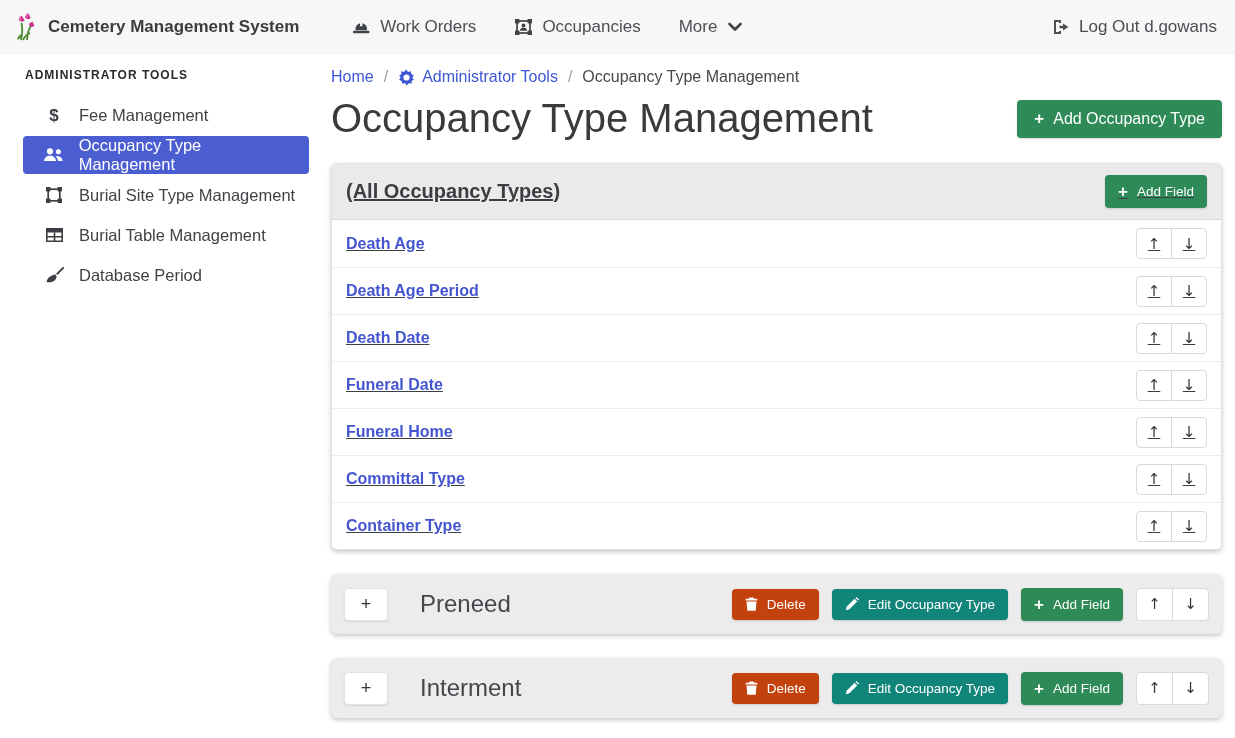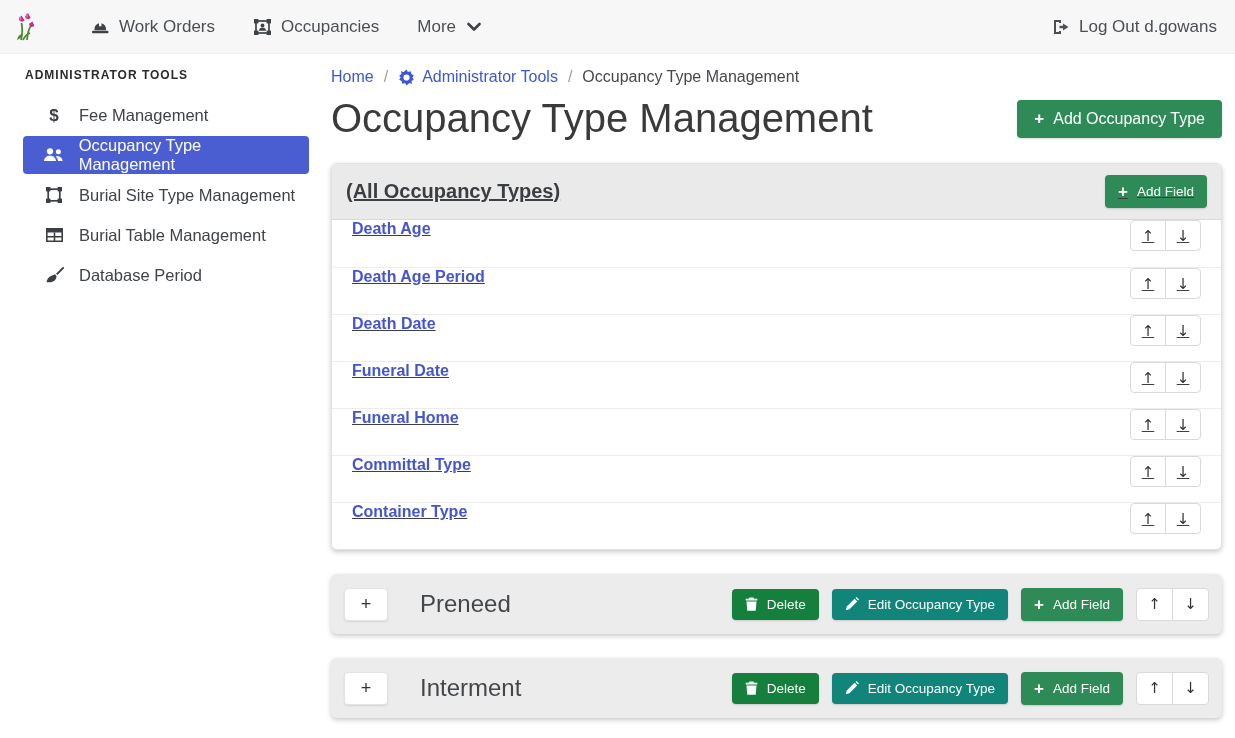--- a/index.html
+++ b/index.html
@@ -40,32 +40,32 @@
   
   .title-row { display:flex; justify-content:space-between; align-items:center; margin-top:8px; }
   h1 { font-size:40px; font-weight:500; color:#3a3a3a; }
 
   
   .btn { border:none; border-radius:4px; color:#fff; display:inline-flex; align-items:center;
     gap:9px; cursor:pointer; font-family:inherit; box-shadow:0 1px 2px rgba(0,0,0,.15); }
   .btn .plus { font-size:17px; font-weight:700; line-height:1; }
   .btn-green { background:#2e8b57; }
   .btn-teal  { background:#12857a;text-align:center; }
-  .btn-red   { background:#15803d; }
+  .btn-red   { background:#c2410c; }
   .btn-lg { font-size:16px; padding:10px 17px; }
   .btn-sm { font-size:13.5px; padding:8px 13px; }
 
   
   .card { border:1px solid #e2e2e2; border-radius:6px; box-shadow:0 2px 5px rgba(0,0,0,.22);
     margin-top:22px; overflow:hidden; background:#fff;text-decoration:underline; }
   .card-header { background:#eaeaea; height:56px; padding:0 14px; display:flex;
     align-items:center; justify-content:space-between; border-bottom:1px solid #d8d8d8; }
   .card-title { font-size:20px; font-weight:600; color:#3a3d41; }
-  .field-row { height:47px; display:flex; align-items:flex-start; justify-content:space-between;
-    padding:0 20px; border-top:1px solid #ececec; background:#fff;gap:48px; }
+  .field-row { height:47px; display:flex; align-items:center; justify-content:space-between;
+    padding:0 14px; border-top:1px solid #ececec; background:#fff;gap:48px; }
   .field-row:first-of-type { border-top:none; }
   .field-link { color:#4455cf; font-weight:700; font-size:16px; text-decoration:none; cursor:pointer; }
   .arrow-group { display:flex; }
   .arrow-btn { width:36px; height:31px; background:#fff; border:1px solid #d9d9d9; color:#333;
     font-size:15px; display:flex; align-items:center; justify-content:center; cursor:pointer;
     font-family:"DejaVu Sans",sans-serif; }
   .arrow-btn.up { border-radius:4px 0 0 4px; }
   .arrow-btn.down { border-radius:0 4px 4px 0; margin-left:-1px; }
 
   
@@ -97,20 +97,21 @@
             <path d="M9.5 3.5 6.8 7a3.2 3.2 0 0 0 5.8 1.2z"></path>
             <path d="M16 1l-3 3.4a3.1 3.1 0 0 0 5.6 1.4z"></path>
             <path d="M20.5 9.5 17 11.8a3 3 0 0 0 5.3 2z"></path>
           </g>
           <g fill="#e566b4">
             <ellipse cx="8.3" cy="6.5" rx="1" ry="2" transform="rotate(-15 8.3 6.5)"></ellipse>
             <ellipse cx="15" cy="3.8" rx="1" ry="2" transform="rotate(-12 15 3.8)"></ellipse>
           </g>
         </svg>
       </span>
+    <span class="brand-title">Cemetery Management System</span>
   </div>
   <nav id="nav-items" style="display:flex;align-items:center;">
       <a class="nav-item">
     <span class="ic">
           <svg width="19" height="17" viewBox="0 0 19 17" fill="currentColor">
             <path d="M3.6 12.2a6 6 0 0 1 4.4-7v3h2.5v-3a6 6 0 0 1 4.4 7z"></path>
             <rect x="1" y="12.8" width="16.5" height="2.4" rx="1"></rect>
           </svg>
         </span>
     <span class="lbl">Work Orders</span>

